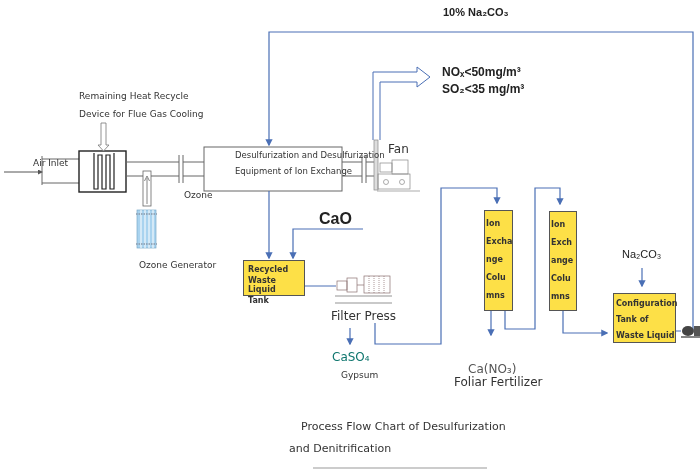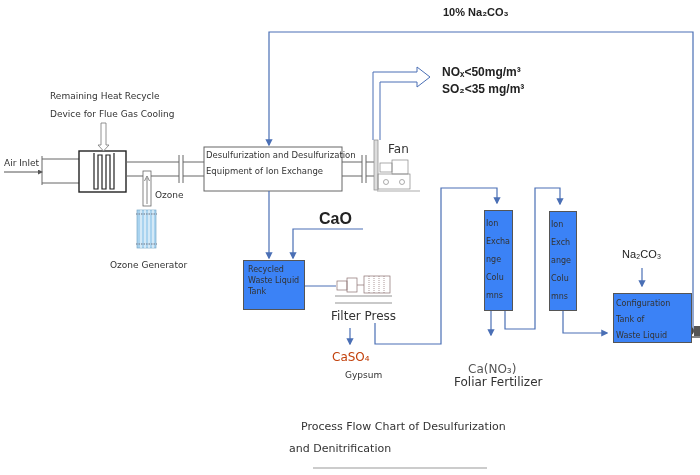--- a/index.html
+++ b/index.html
@@ -1,23 +1,23 @@
 <!DOCTYPE html>
 <html><head>
 <meta charset="utf-8">
 <style>
   html, body { margin: 0; padding: 0; background: #ffffff; }
   body { width: 700px; height: 475px; position: relative; overflow: hidden;
          font-family: "DejaVu Sans", sans-serif; color: #222; }
   svg { position: absolute; left: 0; top: 0; }
-  .lbl { position: absolute; font-size: 9px; color: #333; white-space: nowrap; }
+  .lbl { position: absolute; font-size: 9px; color: #333; white-space: nowrap; margin-left: 29px; }
   .lbl-b { position: absolute; font-size: 11px; font-weight: bold; color: #222; white-space: nowrap;
            font-family: "Liberation Sans", sans-serif; }
   .lbl-m { position: absolute; font-size: 12px; color: #333; white-space: nowrap; }
-  .box { position: absolute; border: 1px solid #555; background: #3b82f6; box-sizing: border-box; }
+  .box { position: absolute; border: 1px solid #555; background: #fde047; box-sizing: border-box; font-weight: bold; }
   .box span { display: block; font-size: 8px; color: #333; }
   .col span { font-size: 8px; line-height: 18px; padding-left: 1px; overflow: hidden; }
   .title { position: absolute; font-size: 11px; color: #333; line-height: 24px; }
 </style>
 </head>
 <body>
 
 <svg width="700" height="475">
   <defs>
     <marker id="ah" viewBox="0 0 10 10" refX="8" refY="5" markerWidth="6" markerHeight="6" orient="auto">
@@ -148,29 +148,29 @@
 <div class="lbl" style="left:4px;top:158px;">Air Inlet</div>
 <div class="lbl" style="left:155px;top:190px;">Ozone</div>
 <div class="lbl" style="left:110px;top:260px;">Ozone Generator</div>
 
 <div class="lbl" style="left:206px;top:150px;font-size:8.5px;">Desulfurization and Desulfurization</div>
 <div class="lbl" style="left:206px;top:166px;font-size:8.5px;">Equipment of Ion Exchange</div>
 
 <div class="lbl-m" style="left:388px;top:142px;">Fan</div>
 <div class="lbl-b" style="left:319px;top:210px;font-size:16px;">CaO</div>
 
-<div class="box" style="left:243px;top:260px;width:62px;height:50px;padding:4px 0 0 4px;">
+<div class="box" style="left:243px;top:260px;width:62px;height:36px;padding:4px 0 0 4px;">
   <span>Recycled</span>
   <span style="margin-top:2px">Waste Liquid</span>
   <span style="margin-top:2px">Tank</span>
 </div>
 
 <div class="lbl-m" style="left:331px;top:309px;">Filter Press</div>
-<div class="lbl-m" style="left:332px;top:350px;color:#c2410c;">CaSO₄</div>
-<div class="lbl" style="left:345px;top:370px;">Gypsum</div>
+<div class="lbl-m" style="left:332px;top:350px;color:#0f766e;">CaSO₄</div>
+<div class="lbl" style="left:312px;top:370px;">Gypsum</div>
 
 <div class="box col" style="left:484px;top:210px;width:29px;height:101px;padding-top:4px;">
   <span>Ion</span>
   <span>Excha</span>
   <span>nge</span>
   <span>Colu</span>
   <span>mns</span>
 </div>
 <div class="box col" style="left:549px;top:211px;width:28px;height:100px;padding-top:4px;">
   <span>Ion</span>
@@ -178,20 +178,20 @@
   <span>ange</span>
   <span>Colu</span>
   <span>mns</span>
 </div>
 
 <div class="lbl-m" style="left:468px;top:362px;color:#555;">Ca(NO₃)</div>
 <div class="lbl-m" style="left:454px;top:375px;">Foliar Fertilizer</div>
 
 <div class="lbl-b" style="left:622px;top:248px;font-weight:normal;font-size:11px;text-align:right;">Na₂CO₃</div>
 
-<div class="box" style="left:613px;top:293px;width:79px;height:50px;padding:2px 0 0 2px;">
+<div class="box" style="left:613px;top:293px;width:63px;height:50px;padding:2px 0 0 2px;">
   <span style="line-height:16px">Configuration</span>
   <span style="line-height:16px">Tank of</span>
   <span style="line-height:16px">Waste Liquid</span>
 </div>
 
 <div class="title" style="left:289px;top:415px;margin-left:12px;">Process Flow Chart of Desulfurization</div>
 <div class="title" style="left:289px;top:437px;">and Denitrification</div>
 
 </body></html>

